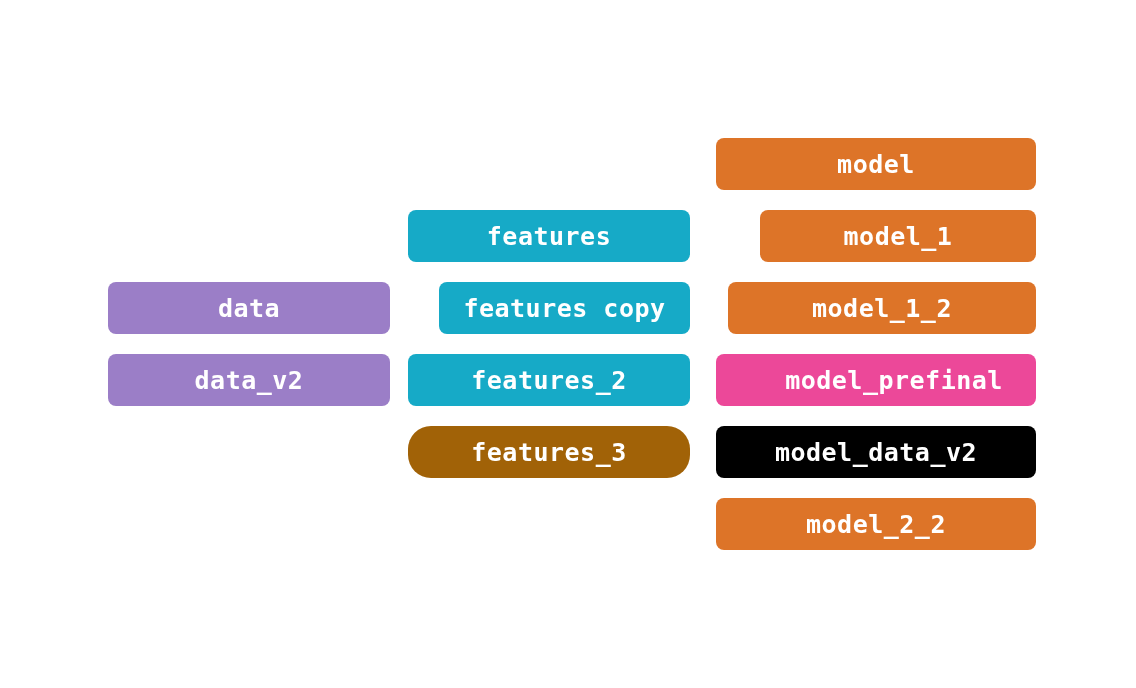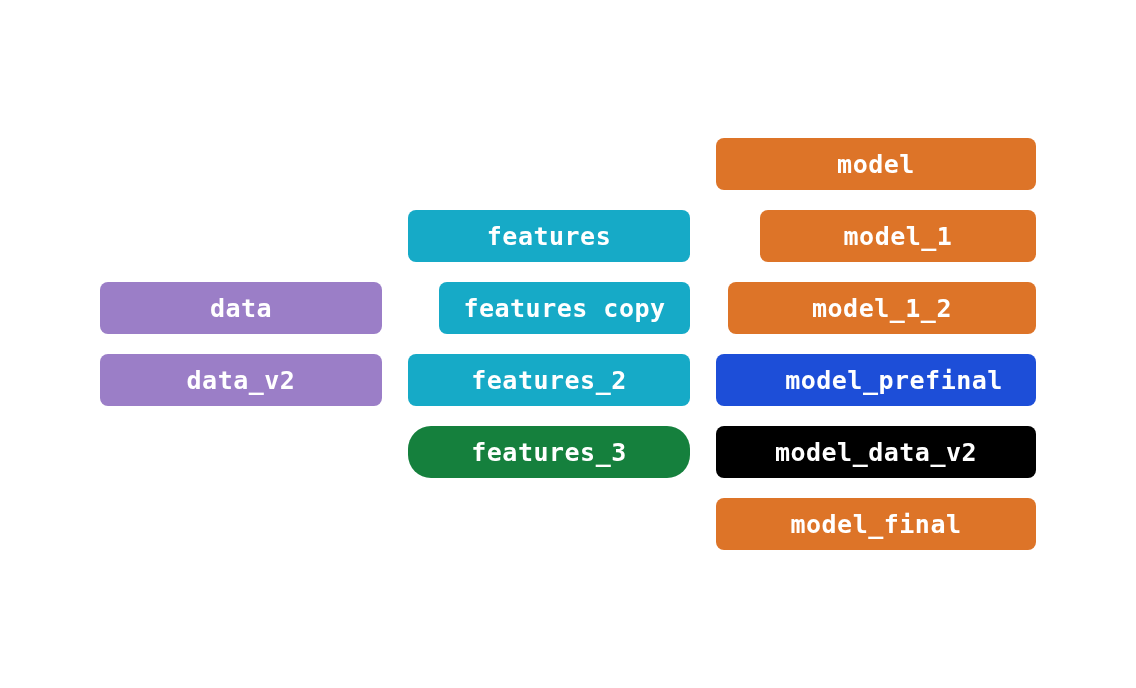--- a/index.html
+++ b/index.html
@@ -17,21 +17,21 @@
   }
   .col {
     position: absolute;
     top: 0;
     height: 100%;
     display: flex;
     flex-direction: column;
     justify-content: center;
     gap: 20px;
   }
-  .col-data     { left: 100px; width: 282px; }
+  .col-data     { left: 108px; width: 282px; }
   .col-features { left: 408px; width: 282px; }
   .col-model    { left: 716px; width: 320px; }
   .node {
     height: 52px;
     border-radius: 8px;
     display: flex;
     align-items: center;
     justify-content: center;
     color: #ffffff;
     font-size: 25px;
@@ -48,25 +48,25 @@
 
   <div class="col col-data">
     <div class="node" style="background-color: rgb(155, 126, 199);">data</div>
     <div class="node" style="background-color: rgb(155, 126, 199);">data_v2</div>
   </div>
 
   <div class="col col-features">
     <div class="node" style="background-color: rgb(22, 170, 199);">features</div>
     <div class="node" style="background-color: rgb(22, 170, 199); margin-left: 31px;">features copy</div>
     <div class="node" style="background-color: rgb(22, 170, 199);">features_2</div>
-    <div class="node" style="background-color: #15803d; border-radius: 23px;">features_3</div>
+    <div class="node" style="background-color: #a16207; border-radius: 23px;">features_3</div>
   </div>
 
   <div class="col col-model">
     <div class="node" style="background-color: rgb(221, 116, 40);">model</div>
     <div class="node" style="background-color: rgb(221, 116, 40); margin-left: 44px;">model_1</div>
     <div class="node" style="background-color: rgb(221, 116, 40); margin-left: 12px;">model_1_2</div>
-    <div class="node" style="background-color: #1d4ed8; padding-left: 36px;">model_prefinal</div>
+    <div class="node" style="background-color: #ec4899; padding-left: 36px;">model_prefinal</div>
     <div class="node" style="background-color: #000000;">model_data_v2</div>
-    <div class="node" style="background-color: rgb(221, 116, 40);">model_final</div>
+    <div class="node" style="background-color: rgb(221, 116, 40);">model_2_2</div>
   </div>
 
 </div>
 
 </body></html>

